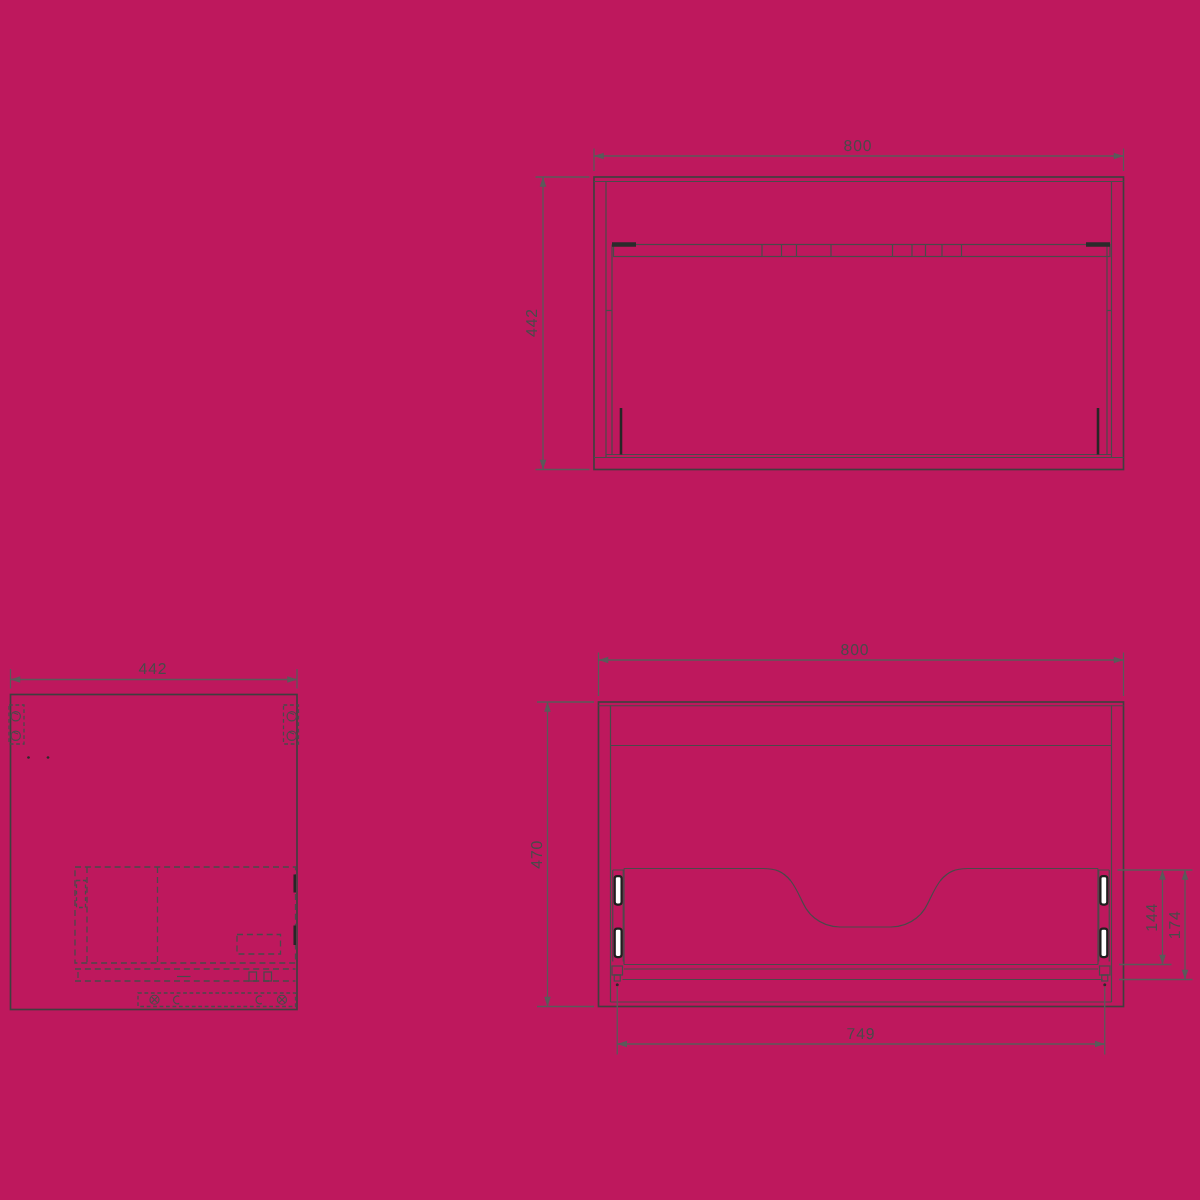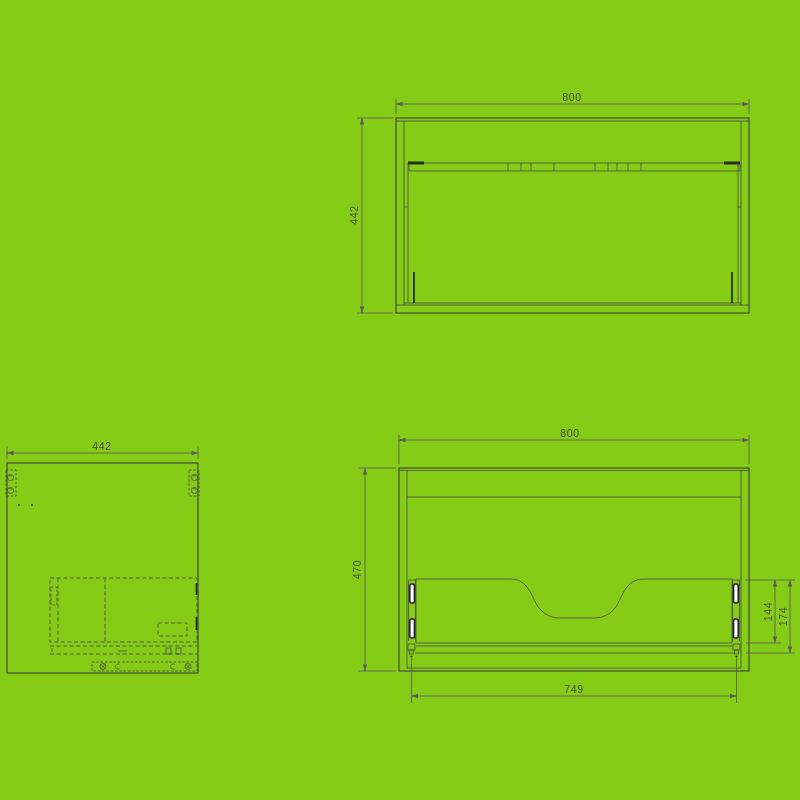--- a/index.html
+++ b/index.html
@@ -5,21 +5,21 @@
   html, body {
     margin: 0;
     padding: 0;
     background: #ffffff;
     font-family: "Liberation Sans", sans-serif;
   }
   .canvas {
     position: relative;
     width: 800px;
     height: 800px;
-    background: #84cc16;
+    background: #be185d;
     overflow: hidden;
   }
   svg { display: block; }
   .ln   { stroke: #3f3f3f; stroke-width: 1.1; fill: none; }
   .ln2  { stroke: #4a4a4a; stroke-width: 0.8; fill: none; }
   .thk  { stroke: #262626; stroke-width: 1.7; fill: none; }
   .slot { stroke: #1f1f1f; stroke-width: 1.5; fill: #ffffff; }
   .dash { stroke: #4a4a4a; stroke-width: 0.85; fill: none; stroke-dasharray: 4 2.6; }
   .dashf{ stroke: #4a4a4a; stroke-width: 0.85; fill: none; stroke-dasharray: 2.5 1.8; }
   .dim  { stroke: #5a5a5a; stroke-width: 0.85; fill: none; }

